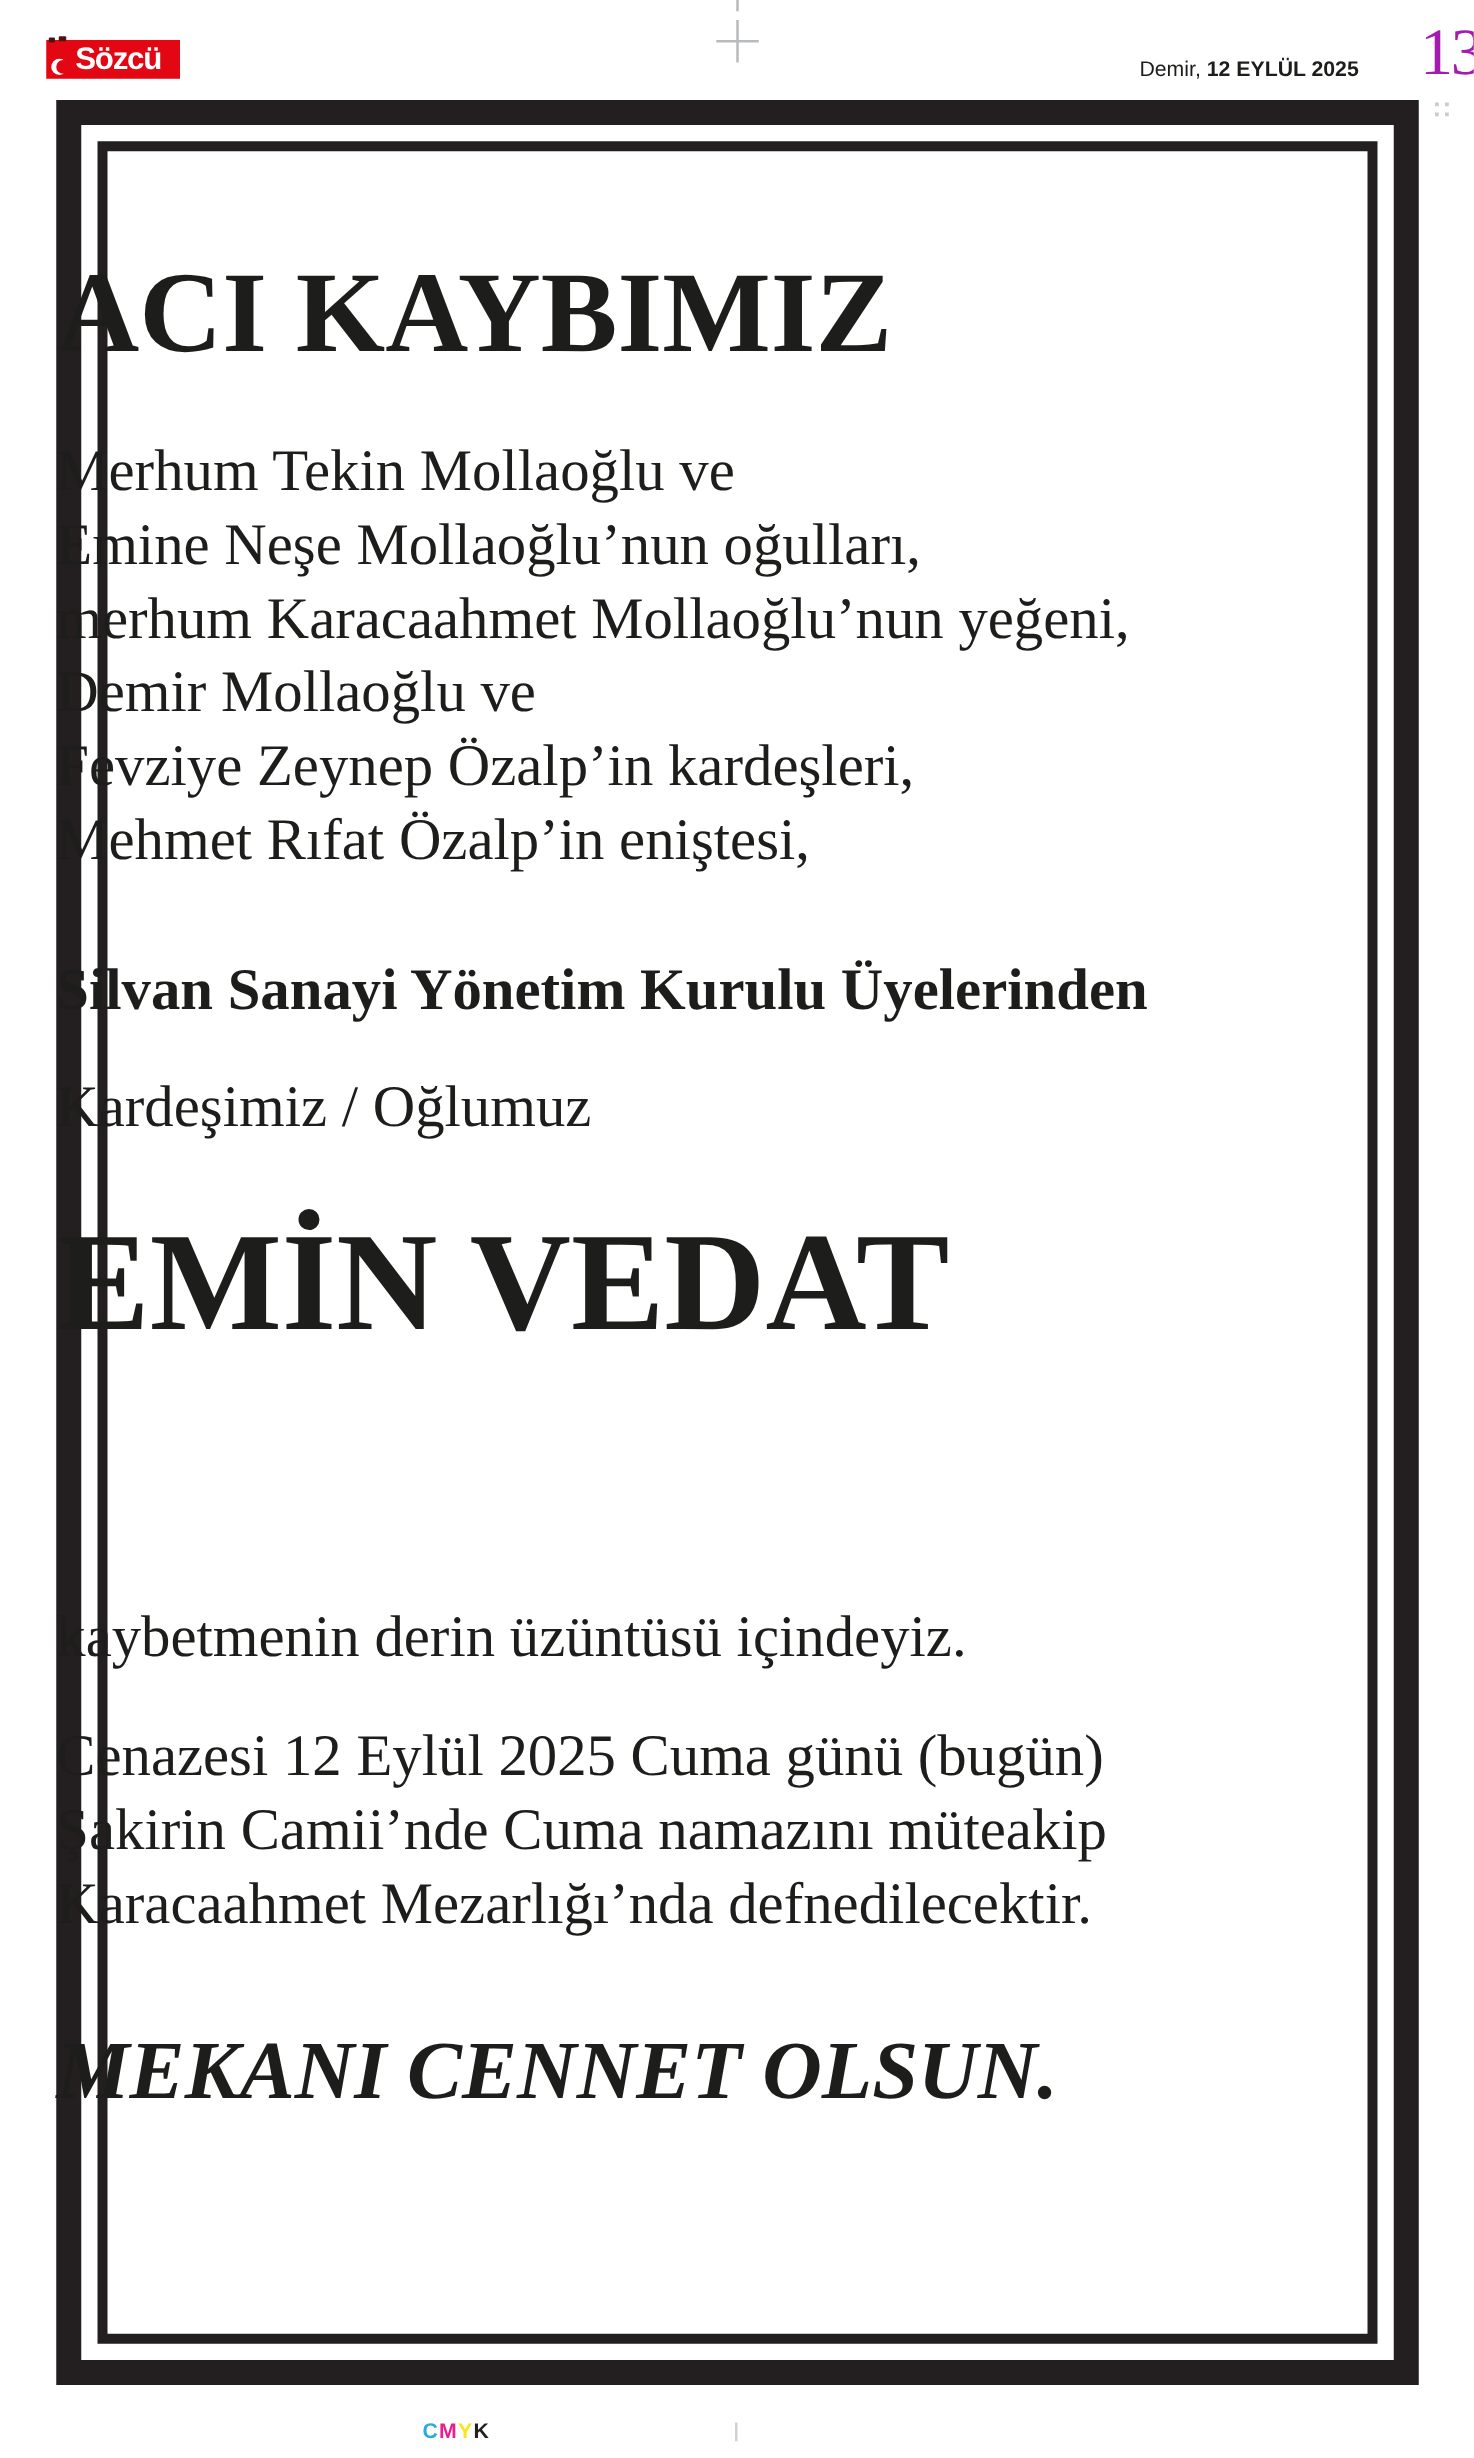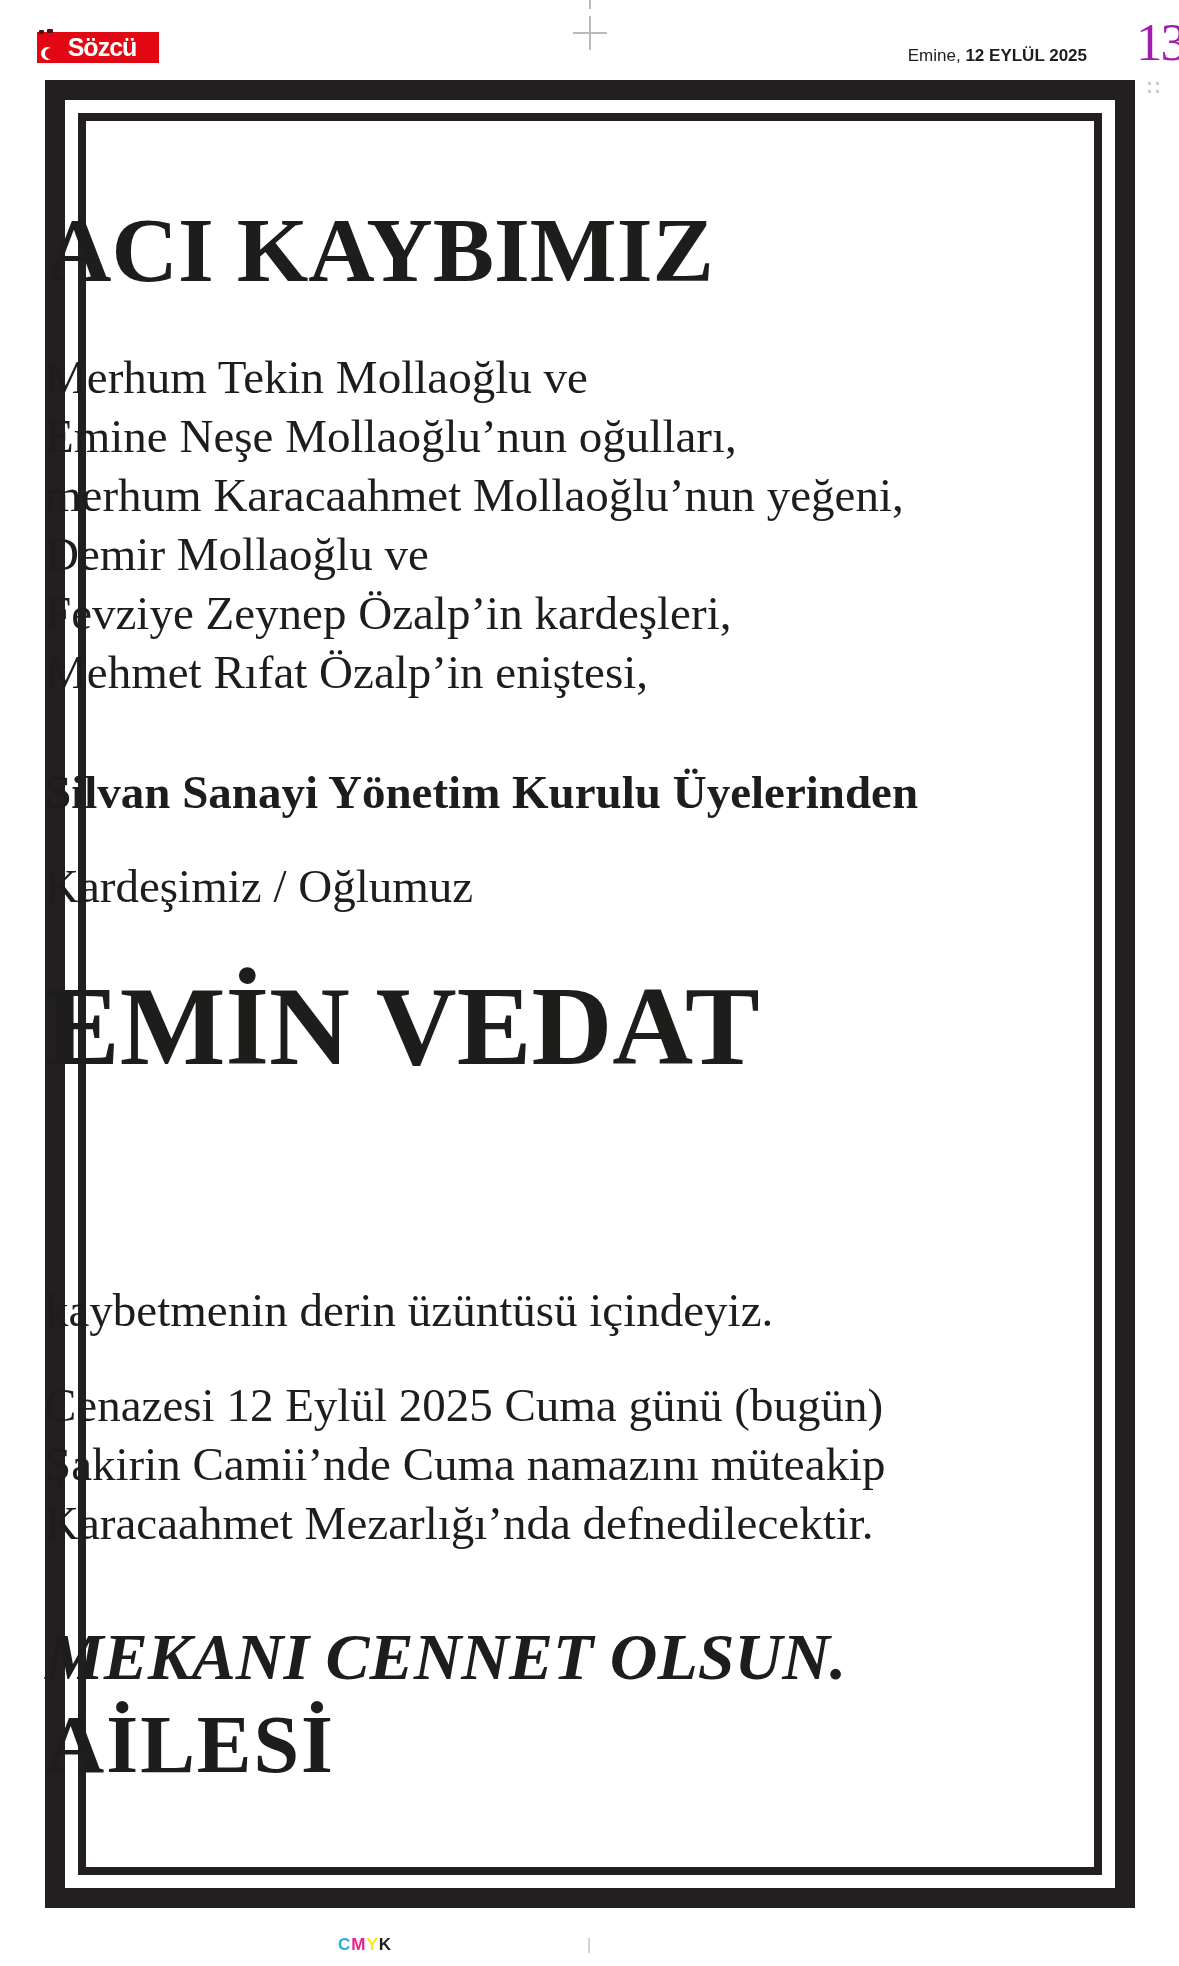--- a/index.html
+++ b/index.html
@@ -6,21 +6,21 @@
     --frame:#231f20;
     --ink:#1d1d1b;
     --gray-mark:#b8bbbd;
   }
   *{margin:0;padding:0;box-sizing:border-box;}
   html,body{width:1179px;height:1966px;background:#ffffff;overflow:hidden;}
   .page{position:relative;width:1179px;height:1966px;background:#fff;color:var(--ink);}
 
   
   .logo{
-    position:absolute;left:37px;top:32px;width:122px;height:31px;
+    position:absolute;left:37px;top:32px;width:107px;height:31px;
     background:#e30613;display:flex;align-items:center;justify-content:center;
   }
   .logo-text{
     font-family:"Liberation Sans",sans-serif;font-weight:700;font-size:25px;
     color:#ffffff;letter-spacing:-1px;line-height:1;padding-left:8px;
   }
   .crescent{
     position:absolute;left:4px;bottom:3px;width:13px;height:13px;border-radius:50%;
     background:#ffffff;
   }
@@ -90,21 +90,21 @@
 
 <div class="page">
 
   <div class="logo" style="background-color: rgb(227, 6, 19);">
     <span class="logo-speck speck-a"></span>
     <span class="logo-speck speck-b"></span>
     <span class="crescent"></span>
     <span class="logo-text">Sözcü</span>
   </div>
 
-  <div class="dateline"><span>Emine,</span>&nbsp;<b>12 EYLÜL 2025</b></div>
+  <div class="dateline"><span>Demir,</span>&nbsp;<b>12 EYLÜL 2025</b></div>
 
   <div class="pagenum">13</div>
 
   <div class="reg reg-tick-top"></div>
   <div class="reg reg-plus-h"></div>
   <div class="reg reg-plus-v"></div>
   <div class="reg-dots"></div>
   <div class="reg reg-tick-bottom"></div>
 
   <div class="frame">
@@ -133,17 +133,16 @@
   <div class="blk loss">kaybetmenin derin üzüntüsü içindeyiz.</div>
 
   <div class="blk funeral">
     <div>Cenazesi 12 Eylül 2025 Cuma günü (bugün)</div>
     <div>Şakirin Camii’nde Cuma namazını müteakip</div>
     <div>Karacaahmet Mezarlığı’nda defnedilecektir.</div>
   </div>
 
   <div class="blk prayer">MEKANI CENNET OLSUN.</div>
 
-  <div class="blk signature">AİLESİ</div>
 
   <div class="cmyk"><span style="color: rgb(41, 171, 226);">C</span><span style="color: rgb(236, 30, 140);">M</span><span style="color: rgb(248, 231, 28);">Y</span><span style="color: rgb(35, 31, 32);">K</span></div>
 
 </div>
 
 </body></html>

